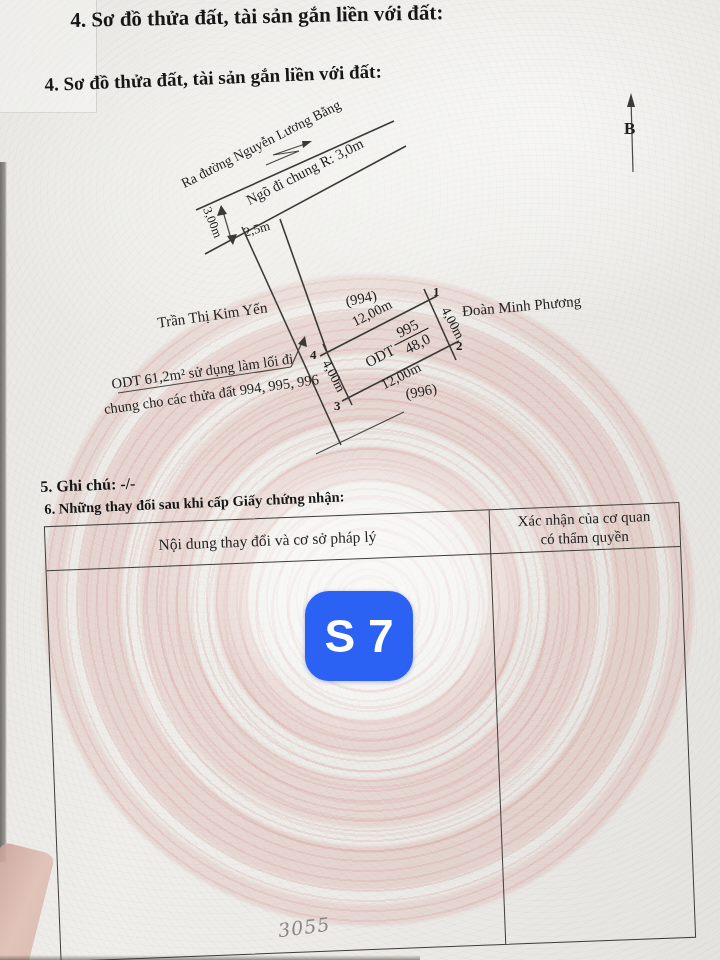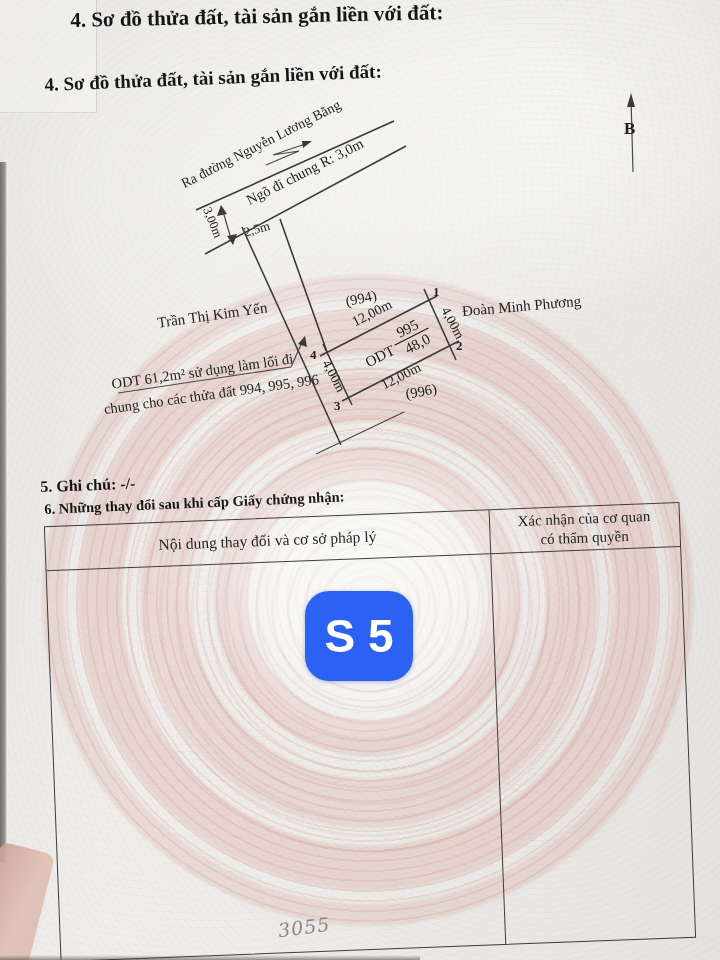--- a/index.html
+++ b/index.html
@@ -158,15 +158,15 @@
     <div class="vdiv"></div>
     <div class="hrow">
       <div class="c1">Nội dung thay đổi và cơ sở pháp lý</div>
       <div class="c2">
         <span>Xác nhận của cơ quan</span>
         <span>có thẩm quyền</span>
       </div>
     </div>
   </div>
 
-  <div class="abs badge">S 5</div>
+  <div class="abs badge">S 7</div>
   <div class="abs hand">3055</div>
 </div>
 
 </body></html>

